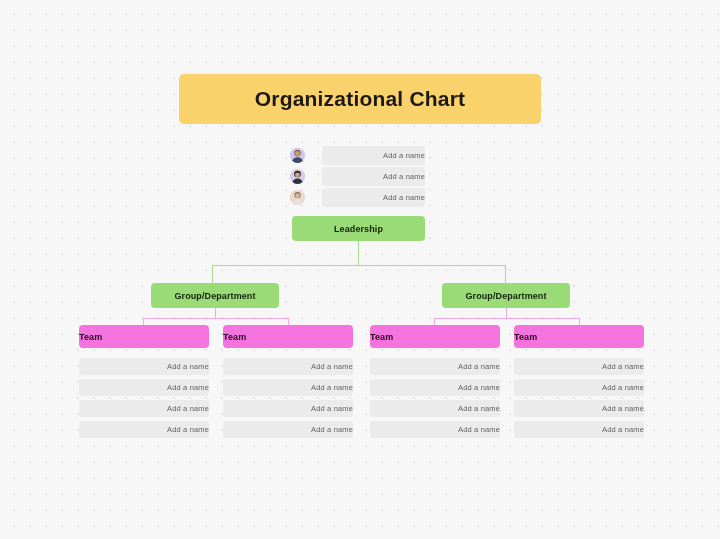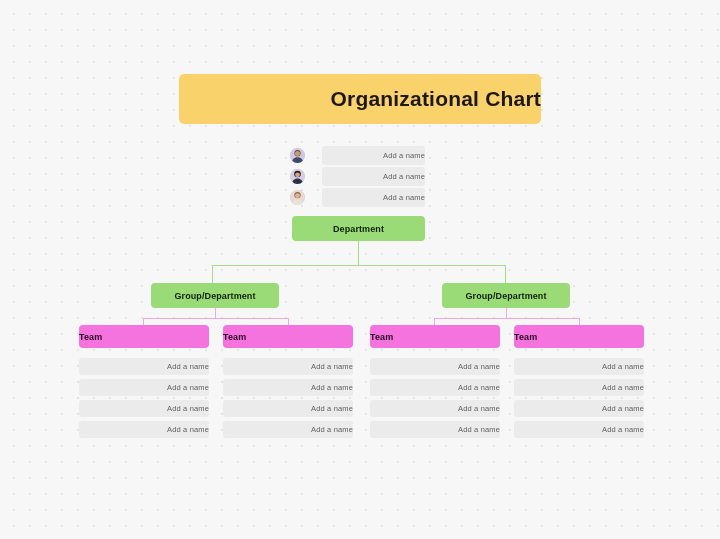--- a/index.html
+++ b/index.html
@@ -29,21 +29,21 @@
   #title-banner {
     position: absolute;
     left: 179px;
     top: 74px;
     width: 362px;
     height: 50px;
     background-color: #fad26c;
     border-radius: 5px;
     display: flex;
     align-items: center;
-    justify-content: flex-end;
+    justify-content: center;
   }
   #title-banner .title-text {
     font-size: 21px;
     font-weight: bold;
     color: #1d1813;
     letter-spacing: 0.2px;
   }
 
   
   .name-row {
@@ -143,21 +143,21 @@
       <circle cx="7.5" cy="5.1" r="3.2" fill="#8a6a4e"></circle>
       <circle cx="7.5" cy="5.7" r="2.4" fill="#e0b593"></circle>
       <path d="M2 15 C2.7 11 5.2 9.6 7.5 9.6 C9.8 9.6 12.3 11 13 15 Z" fill="#e7e2dc"></path>
     </svg>
   </div>
   <div class="name-row" style="left:322px; top:188px; width:103px; height:19px;">
     <span>Add a name</span>
   </div>
 
   <div class="green-box" style="left:292px; top:216px; width:133px; height:25px;">
-    <span>Department</span>
+    <span>Leadership</span>
   </div>
 
   <div class="connector line-green v-line" style="left:358px; top:241px; height:24px;"></div>
   <div class="connector line-green h-line" style="left:212px; top:265px; width:294px;"></div>
   <div class="connector line-green v-line" style="left:212px; top:265px; height:18px;"></div>
   <div class="connector line-green v-line" style="left:505px; top:265px; height:18px;"></div>
 
   <div class="green-box" style="left:151px; top:283px; width:128px; height:25px;">
     <span>Group/Department</span>
   </div>

